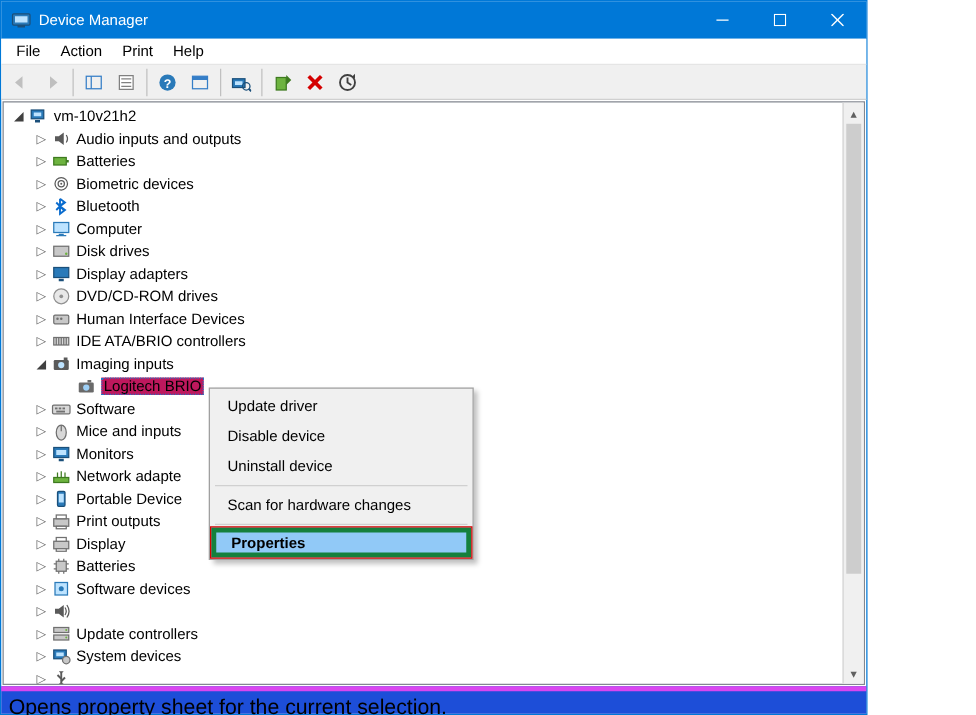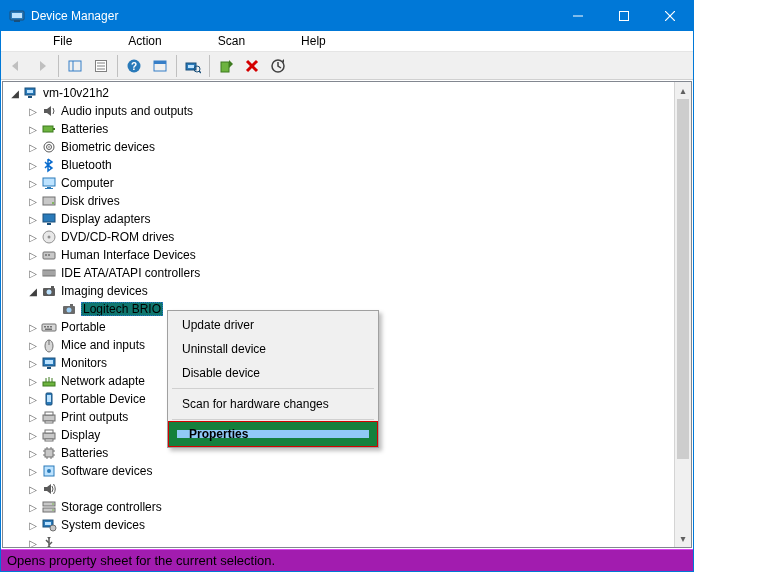--- a/index.html
+++ b/index.html
@@ -5,49 +5,49 @@
   * { box-sizing: border-box; font-family: "Segoe UI", Tahoma, sans-serif; }
   html,body { margin:0; padding:0; width:781px; height:572px; overflow:hidden; background:#fff; font-size:12px; color:#000; }
   .window { width:694px; height:572px; display:flex; flex-direction:column; border:1px solid #0078d7; }
   
   .titlebar { height:30px; background:#0078d7; color:#fff; display:flex; align-items:center; padding:0 0 0 8px; }
   .titlebar .ico { width:16px; height:16px; margin-right:6px; display:flex; align-items:center; justify-content:center; }
   .titlebar .title { flex:1; font-size:12px; }
   .titlebar .winbtn { width:46px; height:30px; display:flex; align-items:center; justify-content:center; color:#fff; }
   
   .menubar { height:21px; background:#fff; border-bottom:1px solid #e5e5e5; display:flex; align-items:center; padding:0 4px; font-size:12px; }
-  .menubar span { padding:2px 8px;margin-left:40px; }
+  .menubar span { padding:2px 8px; }
   
   .toolbar { height:28px; background:#f0f0f0; border-bottom:1px solid #d0d0d0; display:flex; align-items:center; padding:0 2px; gap:0; }
   .tbtn { width:24px; height:24px; margin:0 1px; display:flex; align-items:center; justify-content:center; border:1px solid transparent; position:relative;}
   .tbtn svg{display:block;}
   .tsep { width:1px; height:22px; background:#c0c0c0; margin:0 3px; }
   
   .treewrap { flex:1; position:relative; border:1px solid #828790; margin:1px; background:#fff; overflow:hidden; }
   .tree { position:absolute; left:0; top:0; right:17px; bottom:0; overflow:hidden; padding:2px 0 0 2px; }
   .row { height:18px; display:flex; align-items:center; white-space:nowrap; font-size:12px; }
   .arrow { width:16px; height:16px; display:flex; align-items:center; justify-content:center; color:#6a6a6a; font-size:10px; }
   .arrow.open { color:#404040; }
   .devico { width:16px; height:16px; margin-right:4px; display:flex; align-items:center; justify-content:center; }
   .lvl0 { padding-left:2px; }
   .lvl1 { padding-left:20px; }
   .lvl2 { padding-left:40px; }
-  .sel { background:#0f766e; outline:1px dotted #2673c7; outline-offset:-1px;text-align:right; }
+  .sel { background:#be185d; outline:1px dotted #2673c7; outline-offset:-1px;text-align:right; }
   
   .vscroll { position:absolute; right:0; top:0; bottom:0; width:17px; background:#f0f0f0; border-left:1px solid #d4d4d4; display:flex; flex-direction:column; }
   .vsbtn { height:17px; display:flex; align-items:center; justify-content:center; color:#606060; font-size:10px;}
   .vstrack { flex:1; position:relative; }
   .vsthumb { position:absolute; left:2px; right:2px; top:0; height:360px; background:#cdcdcd; border-radius:0;}
   
-  .status { height:22px; border-top:1px solid #d946ef; background:#a21caf; font-size:13px; padding:3px 6px 0 6px; }
+  .status { height:22px; border-top:4px solid #d946ef; background:#1d4ed8; font-size:17px; padding:3px 6px 0 6px; }
   
   .ctx { position:absolute; left:164px; top:228px; width:212px; background:#f0f0f0; border:1px solid #a0a0a0; box-shadow:3px 3px 4px rgba(0,0,0,0.25); padding:2px; font-size:12px;text-align:right;}
   .ctx .mi { height:24px; display:flex; align-items:center; padding:0 12px; }
   .ctx .sep { height:1px; background:#d0d0d0; margin:3px 2px; }
-  .ctx .hl { background:#91c9f7; border:8px solid #15803d; outline:1px solid #d40000; margin:-1px; font-weight:700;}
+  .ctx .hl { background:#91c9f7; border:4px solid #15803d; outline:1px solid #d40000; margin:-1px; font-weight:700;}
 </style>
 </head>
 <body>
 
 <div class="window">
 
   <div class="titlebar">
     <span class="ico">
       <svg width="16" height="16">
           <rect x="1" y="3" width="14" height="9" rx="1" fill="#2a7ab9" stroke="#1a4f7a"></rect>
@@ -70,21 +70,21 @@
         <svg width="10" height="10">
           <line x1="0" y1="0" x2="10" y2="10" stroke="#fff" stroke-width="1.2"></line>
           <line x1="10" y1="0" x2="0" y2="10" stroke="#fff" stroke-width="1.2"></line>
         </svg>
       </div>
   </div>
 
   <div class="menubar">
     <span>File</span>
     <span>Action</span>
-    <span>Scan</span>
+    <span>Print</span>
     <span>Help</span>
   </div>
 
   <div class="toolbar">
     <div class="tbtn">
         <svg width="16" height="16">
           <path d="M10 3 L4 8 L10 13 Z" fill="#bfbfbf"></path>
         </svg>
       </div>
     <div class="tbtn">
@@ -261,32 +261,32 @@
           <span class="devico">
             <svg width="16" height="16">
               <rect x="2" y="5" width="12" height="6" fill="#d8d8d8" stroke="#707070"></rect>
               <line x1="4" y1="5" x2="4" y2="11" stroke="#707070"></line>
               <line x1="6" y1="5" x2="6" y2="11" stroke="#707070"></line>
               <line x1="8" y1="5" x2="8" y2="11" stroke="#707070"></line>
               <line x1="10" y1="5" x2="10" y2="11" stroke="#707070"></line>
               <line x1="12" y1="5" x2="12" y2="11" stroke="#707070"></line>
             </svg>
           </span>
-          <span>IDE ATA/ATAPI controllers</span>
+          <span>IDE ATA/BRIO controllers</span>
         </div>
         <div class="row lvl1">
           <span class="arrow open">◢</span>
           <span class="devico">
             <svg width="16" height="16">
               <rect x="2" y="5" width="12" height="8" rx="1" fill="#5a5a5a"></rect>
               <circle cx="8" cy="9" r="2.5" fill="#bde3ff"></circle>
               <rect x="10" y="3" width="3" height="2" fill="#5a5a5a"></rect>
             </svg>
           </span>
-          <span>Imaging devices</span>
+          <span>Imaging inputs</span>
         </div>
         <div class="row lvl2">
           <span class="arrow"></span>
           <span class="devico">
             <svg width="16" height="16">
               <rect x="2" y="5" width="12" height="8" rx="1" fill="#6a6a6a"></rect>
               <circle cx="8" cy="9" r="2.5" fill="#9dcff5"></circle>
               <rect x="9" y="3" width="3" height="2" fill="#6a6a6a"></rect>
             </svg>
           </span>
@@ -296,21 +296,21 @@
           <span class="arrow ">▷</span>
           <span class="devico">
             <svg width="16" height="16">
               <rect x="1" y="5" width="14" height="7" rx="1" fill="#d8d8d8" stroke="#707070"></rect>
               <rect x="3" y="7" width="2" height="1.5" fill="#707070"></rect>
               <rect x="6" y="7" width="2" height="1.5" fill="#707070"></rect>
               <rect x="9" y="7" width="2" height="1.5" fill="#707070"></rect>
               <rect x="4" y="9.5" width="7" height="1.5" fill="#707070"></rect>
             </svg>
           </span>
-          <span>Portable</span>
+          <span>Software</span>
         </div>
         <div class="row lvl1">
           <span class="arrow ">▷</span>
           <span class="devico">
             <svg width="16" height="16">
               <ellipse cx="8" cy="9" rx="4" ry="6" fill="#d8d8d8" stroke="#707070"></ellipse>
               <line x1="8" y1="3" x2="8" y2="8" stroke="#707070"></line>
             </svg>
           </span>
           <span>Mice and inputs</span>
@@ -409,21 +409,21 @@
         <div class="row lvl1">
           <span class="arrow ">▷</span>
           <span class="devico">
             <svg width="16" height="16">
               <rect x="2" y="3" width="12" height="4" fill="#c8c8c8" stroke="#707070"></rect>
               <rect x="2" y="9" width="12" height="4" fill="#c8c8c8" stroke="#707070"></rect>
               <circle cx="12" cy="5" r="0.8" fill="#6db33f"></circle>
               <circle cx="12" cy="11" r="0.8" fill="#6db33f"></circle>
             </svg>
           </span>
-          <span>Storage controllers</span>
+          <span>Update controllers</span>
         </div>
         <div class="row lvl1">
           <span class="arrow ">▷</span>
           <span class="devico">
             <svg width="16" height="16">
               <rect x="2" y="3" width="10" height="7" fill="#2a7ab9" stroke="#1a4f7a"></rect>
               <rect x="4" y="5" width="6" height="3" fill="#bde3ff"></rect>
               <circle cx="12" cy="11" r="3" fill="#c8c8c8" stroke="#707070"></circle>
             </svg>
           </span>
@@ -445,22 +445,22 @@
     <div class="vscroll">
       <div class="vsbtn">▴</div>
       <div class="vstrack">
           <div class="vsthumb"></div>
         </div>
       <div class="vsbtn">▾</div>
     </div>
 
     <div class="ctx" id="ctx">
         <div class="mi">Update driver</div>
+        <div class="mi">Disable device</div>
         <div class="mi">Uninstall device</div>
-        <div class="mi">Disable device</div>
         <div class="sep"></div>
         <div class="mi">Scan for hardware changes</div>
         <div class="sep"></div>
         <div class="mi hl">Properties</div>
       </div>
   </div>
 
   <div class="status">Opens property sheet for the current selection.</div>
 </div>
 

